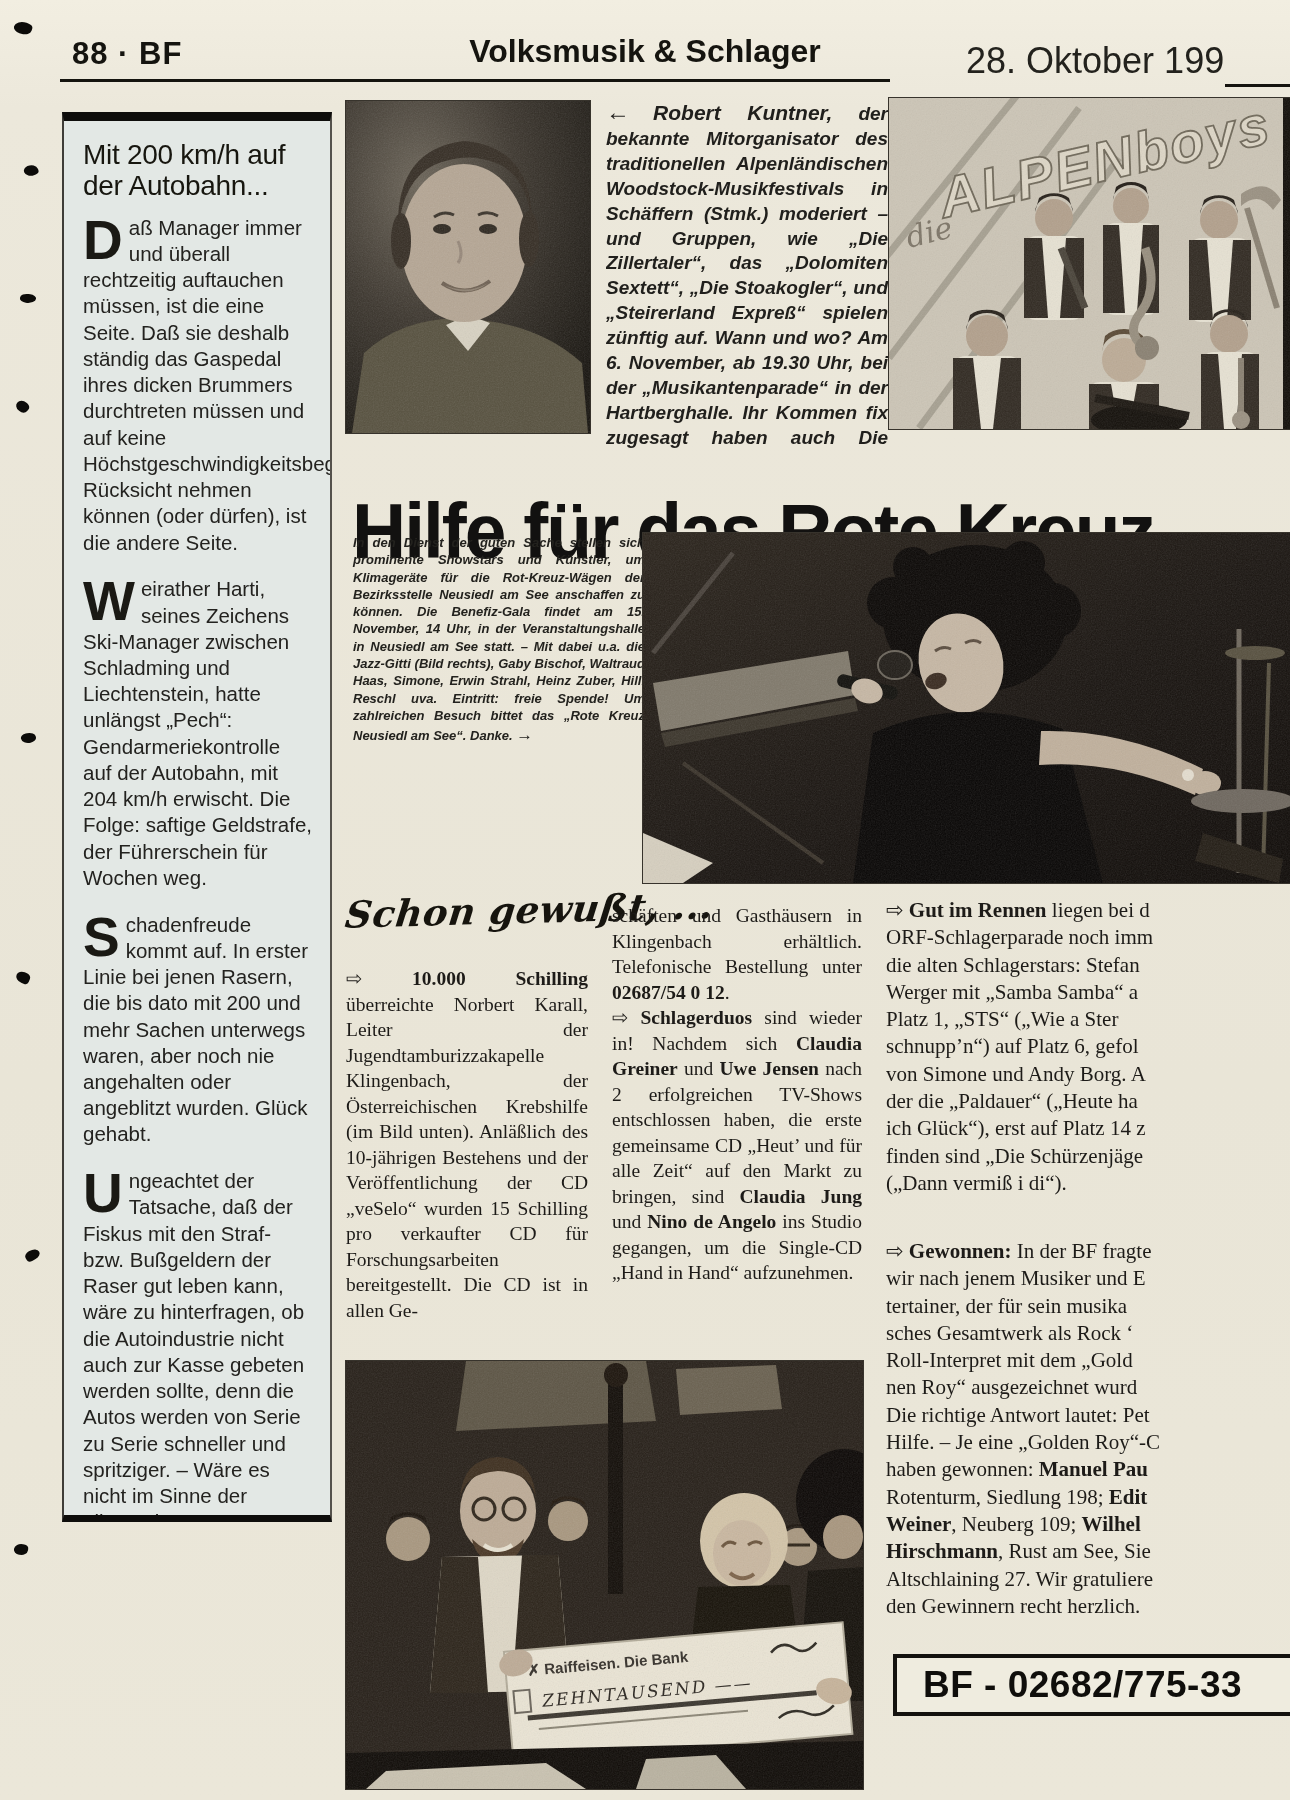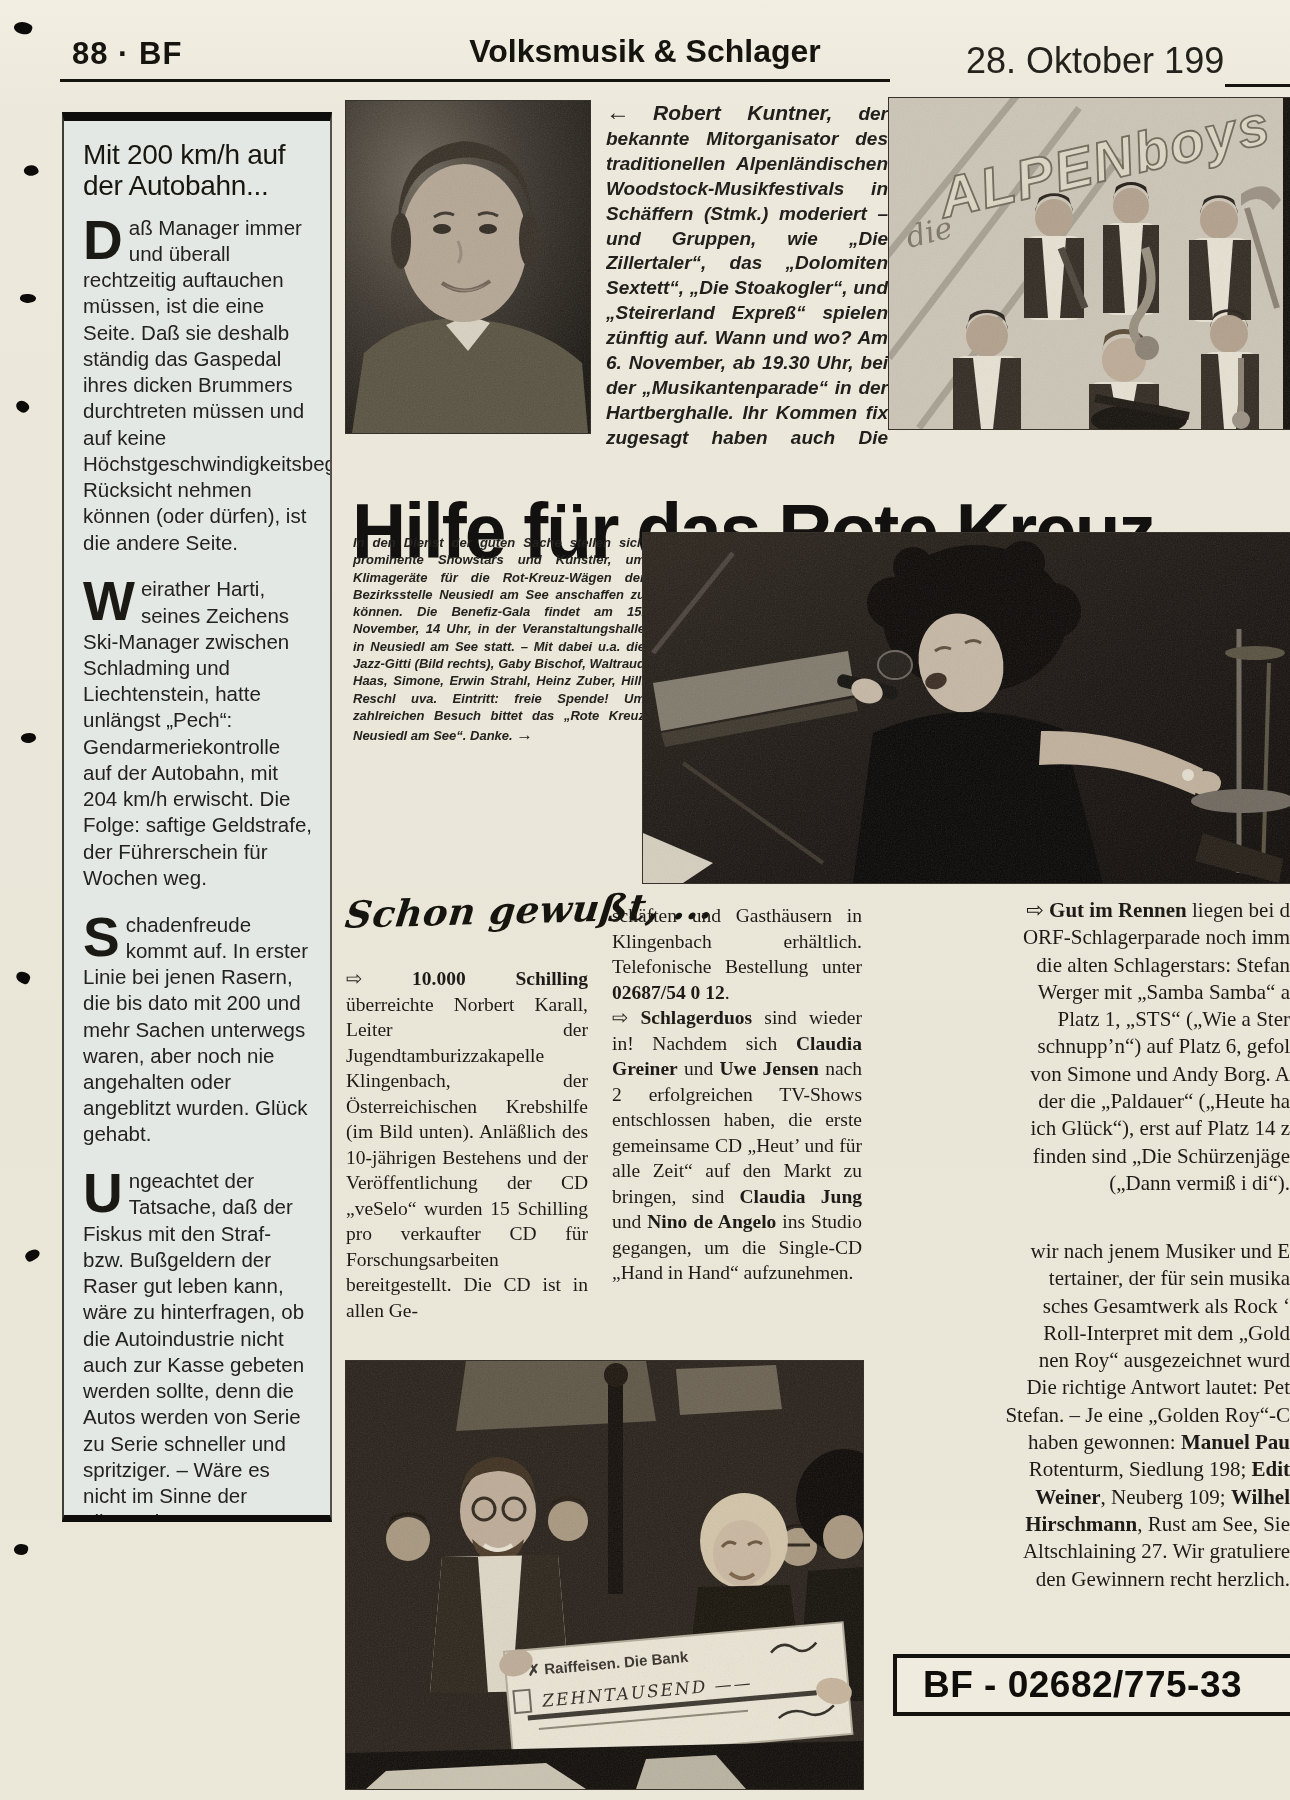--- a/index.html
+++ b/index.html
@@ -59,21 +59,21 @@
   
   .newscol{position:absolute;font-family:"Liberation Serif",serif;font-size:19.5px;line-height:1.31;
            color:#1d1b18;text-align:justify;}
   #col1{left:346px;top:966px;width:242px;}
   #col2{left:612px;top:903px;width:250px;}
   #col2 .block + .block{margin-top:15px;}
   .lines{position:absolute;width:404px;overflow:hidden;font-family:"Liberation Serif",serif;
          font-size:21px;line-height:1.3;color:#1d1b18;text-align:left;}
   #col3a{left:886px;top:897px;}
   #col3b{left:886px;top:1238px;}
-  .lines div{white-space:nowrap;overflow:hidden;text-align:right;}
+  .lines div{white-space:nowrap;overflow:hidden;}
   .rich-b{font-weight:bold;}
 
   
   .bf-box{position:absolute;left:893px;top:1654px;width:430px;height:54px;border:4px solid #14120e;
           background:#efecdf;display:flex;align-items:center;padding-left:26px;
           font-size:37px;font-weight:bold;letter-spacing:0.5px;color:#0f0e0b;}
 </style>
 </head>
 <body>
 
@@ -268,27 +268,28 @@
       <div><span>Werger mit „Samba Samba“ a</span></div>
       <div><span>Platz 1, „STS“ („Wie a Ster</span></div>
       <div><span>schnupp’n“) auf Platz 6, gefol</span></div>
       <div><span>von Simone und Andy Borg. A</span></div>
       <div><span>der die „Paldauer“ („Heute ha</span></div>
       <div><span>ich Glück“), erst auf Platz 14 z</span></div>
       <div><span>finden sind „Die Schürzenjäge</span></div>
       <div><span>(„Dann vermiß i di“).</span></div>
     </div>
   <div class="lines" id="col3b">
+      <div><span>⇨ </span><span class="rich-b">Gewonnen:</span><span> In der BF fragte</span></div>
       <div><span>wir nach jenem Musiker und E</span></div>
       <div><span>tertainer, der für sein musika</span></div>
       <div><span>sches Gesamtwerk als Rock ‘</span></div>
       <div><span>Roll-Interpret mit dem „Gold</span></div>
       <div><span>nen Roy“ ausgezeichnet wurd</span></div>
       <div><span>Die richtige Antwort lautet: Pet</span></div>
-      <div><span>Stefan. – Je eine „Golden Roy“-C</span></div>
+      <div><span>Hilfe. – Je eine „Golden Roy“-C</span></div>
       <div><span>haben gewonnen: </span><span class="rich-b">Manuel Pau</span></div>
       <div><span>Rotenturm, Siedlung 198; </span><span class="rich-b">Edit</span></div>
       <div><span class="rich-b">Weiner</span><span>, Neuberg 109; </span><span class="rich-b">Wilhel</span></div>
       <div><span class="rich-b">Hirschmann</span><span>, Rust am See, Sie</span></div>
       <div><span>Altschlaining 27. Wir gratuliere</span></div>
       <div><span>den Gewinnern recht herzlich.</span></div>
     </div>
 
   <div class="photo" id="check-photo">
     <svg width="517" height="428" viewBox="0 0 517 428">

